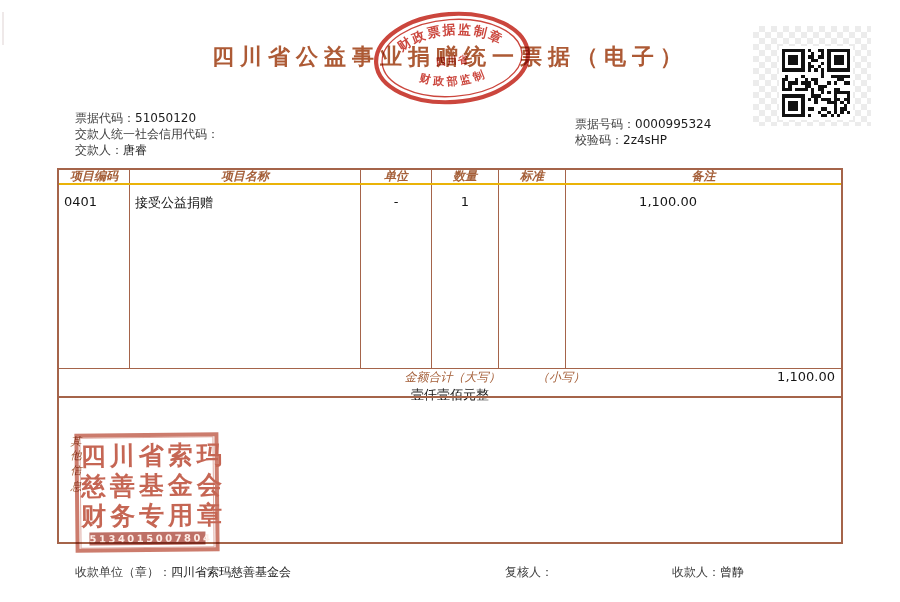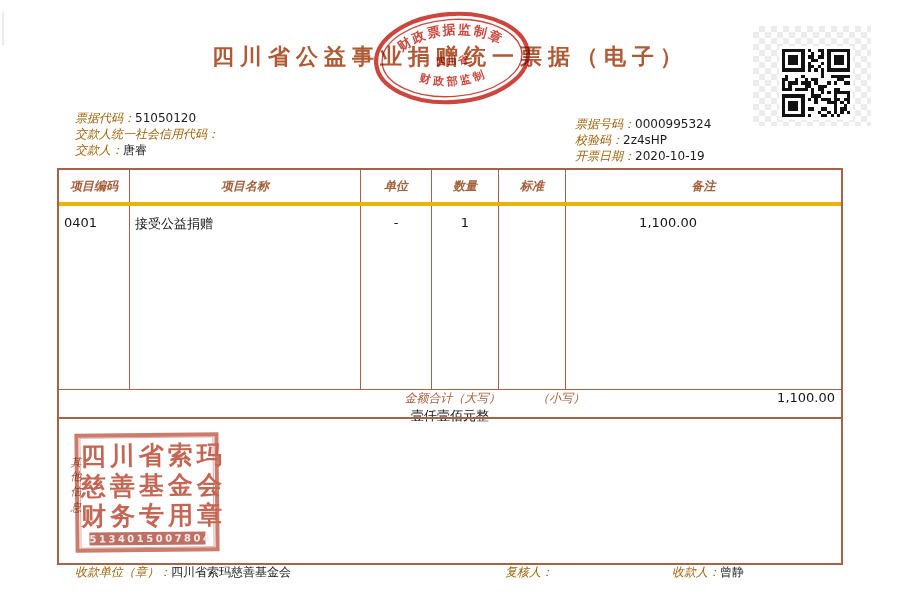--- a/index.html
+++ b/index.html
@@ -30,30 +30,30 @@
       linear-gradient(45deg,#ececec 25%,transparent 25%,transparent 75%,#ececec 75%),
       linear-gradient(45deg,#ececec 25%,transparent 25%,transparent 75%,#ececec 75%);
     background-size:12px 12px; background-position:0 0,6px 6px;
   }
   .qr-code { position:absolute; left:26px; top:20px; width:74px; height:74px; background:#fff; padding:3px; }
 
   
   .meta { position:absolute; font-size:12px; line-height:16px; white-space:nowrap; }
   .meta-left  { left:75px;  top:110px; }
   .meta-right { left:575px; top:116px; }
-  .lbl { color:#a16207; font-style:italic; }
+  .lbl { color:#404040; }
   .val { color:#1c1c1c; font-style:normal; }
 
   
   .grid { position:absolute; left:57px; top:168px; width:786px; border:2px solid #a5644a; background:#fff; }
   .row { display:flex; }
   .cell { border-right:1px solid #a5644a; overflow:hidden; }
   .cell:last-child { border-right:none; }
   .c0{width:71px;} .c1{width:231px;} .c2{width:71px;} .c3{width:67px;} .c4{width:67px;text-align:right;} .c5{width:137px;} .c6{flex:1;}
-  .thead { height:36px; border-bottom:4px solid #eab308; }
+  .thead { height:15px; border-bottom:2px solid #eab308; }
   .thead .cell { display:flex; align-items:center; justify-content:center;
                  color:#a5603a; font-size:12px; font-style:italic; font-weight:bold; }
   .tbody { height:183px; font-size:13px; color:#161616; }
   .tbody .cell { padding-top:9px; }
   .al{ padding-left:5px; text-align:left; }
   .ac{ text-align:center; }
   .ar{ text-align:right; padding-right:6px; }
   .trow-total { height:28px; border-top:1px solid #a5644a; position:relative;
                 display:flex; align-items:center; font-size:12px;flex-direction:column; }
   .total-lbl { color:#a5603a; font-style:italic; padding-left:5px; }
@@ -330,21 +330,20 @@
 
   <div class="meta meta-left">
     <div><span class="lbl">票据代码：</span><span class="val">51050120</span></div>
     <div><span class="lbl">交款人统一社会信用代码：</span><span class="val"></span></div>
     <div><span class="lbl">交款人：</span><span class="val">唐睿</span></div>
   </div>
 
   <div class="meta meta-right">
     <div><span class="lbl">票据号码：</span><span class="val">0000995324</span></div>
     <div><span class="lbl">校验码：</span><span class="val">2z4sHP</span></div>
-    <div><span class="lbl">开票日期：</span><span class="val">2020-10-19</span></div>
   </div>
 
   <div class="grid">
     <div class="row thead">
       <div class="cell c0">项目编码</div>
       <div class="cell c1">项目名称</div>
       <div class="cell c2">单位</div>
       <div class="cell c3">数量</div>
       <div class="cell c4">标准</div>
       <div class="cell c6">备注</div>

